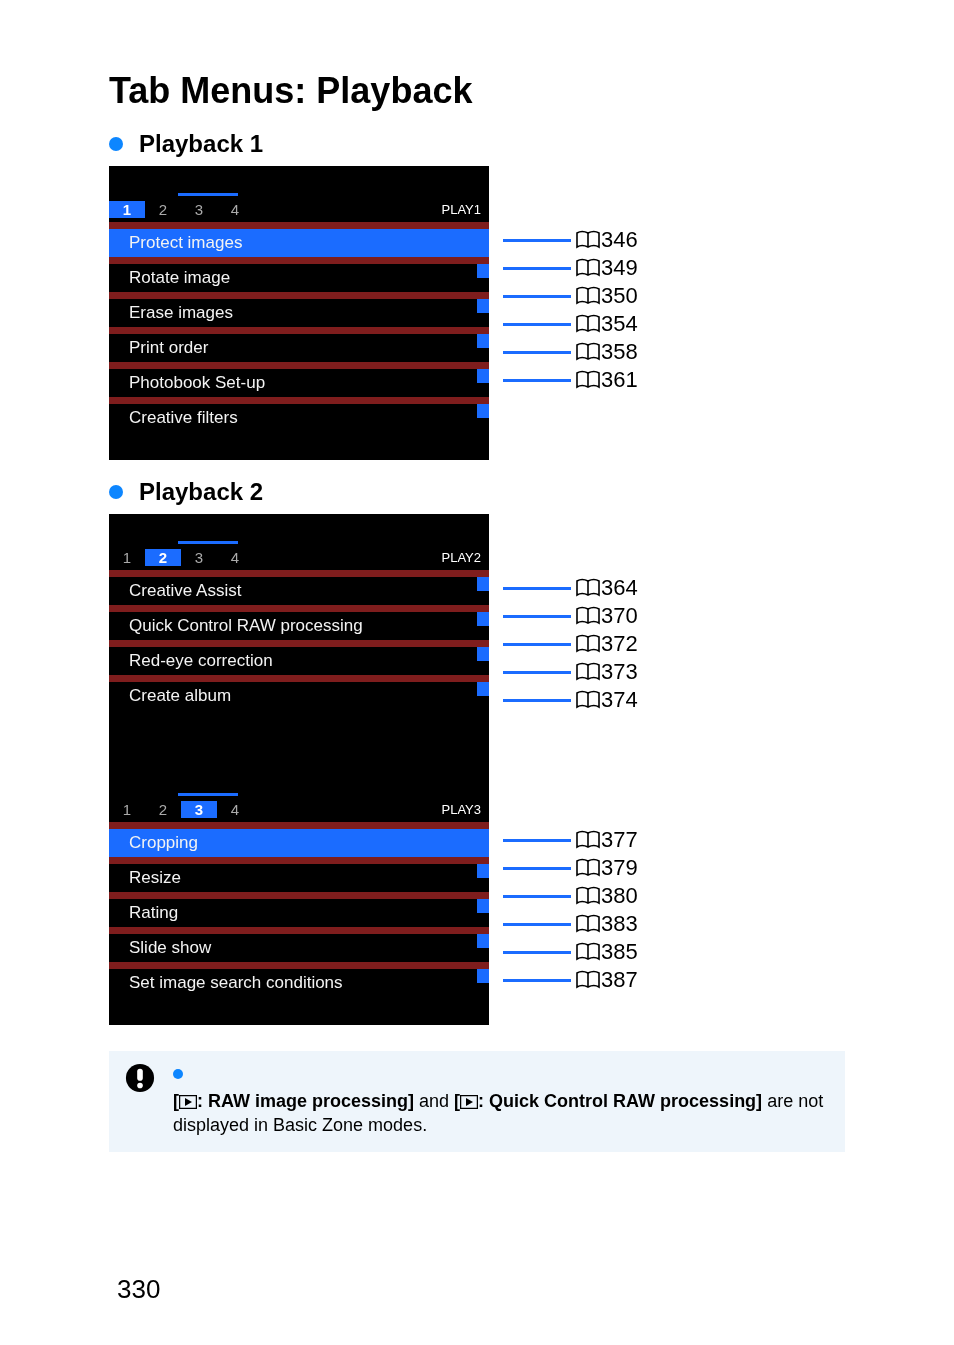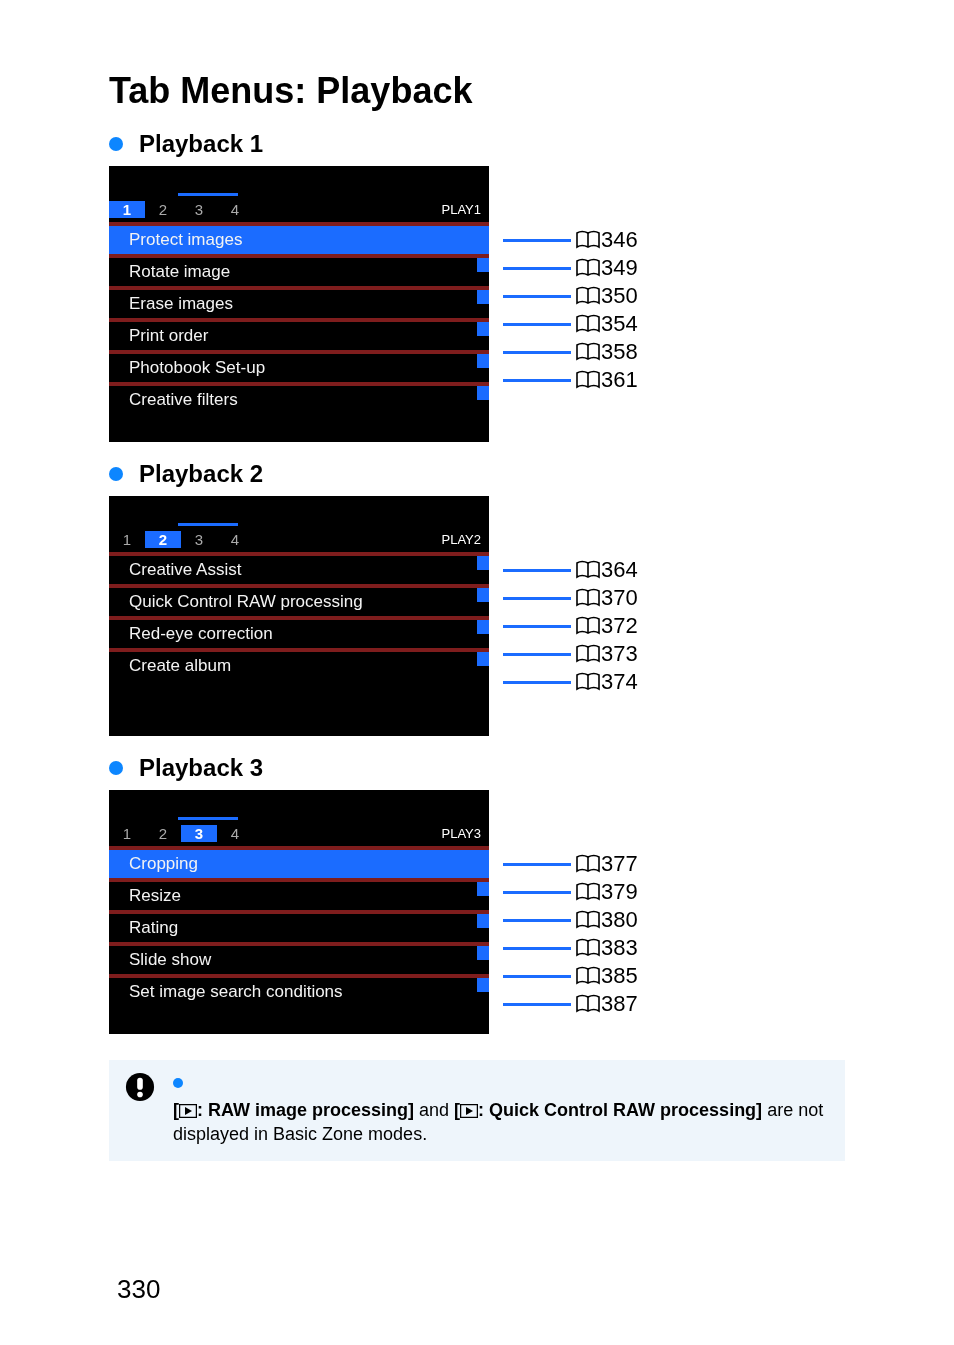--- a/index.html
+++ b/index.html
@@ -13,21 +13,21 @@
   .toptabs{height:30px;background:#000;display:flex;align-items:center;padding:0 8px;}
   .toptabs .tc{flex:1;display:flex;flex-direction:column;align-items:center;height:100%;justify-content:space-between;}
   .toptabs .tc .bar{height:3px;width:100%;}
   .toptabs .tc.sel .bar{background:#1b6cff;}
   .subtabs{height:26px;background:#000;display:flex;align-items:center;color:#aaa;font-size:15px;}
   .subtabs .num{width:36px;text-align:center;}
   .subtabs .num.sel{background:#1b6cff;color:#fff;font-weight:bold;}
   .subtabs .spacer{flex:1;}
   .subtabs .tag{color:#fff;font-size:13px;padding-right:8px;}
   .menu{background:#000;}
-  .row{height:28px;display:flex;align-items:center;color:#f3f3f3;font-size:17px;padding-left:20px;border-top:4px solid #7f1d1d;position:relative;}
+  .row{height:28px;display:flex;align-items:center;color:#f3f3f3;font-size:17px;padding-left:20px;border-top:7px solid #7f1d1d;position:relative;}
   .row .txt{white-space:nowrap;}
   .row.sel{background:#1b6cff;}
   .row .side{position:absolute;right:0;top:0;width:12px;height:100%;display:flex;flex-direction:column;}
   .row .side .a{flex:1;background:#1b6cff;}
   .row .side .b{flex:1;background:#000;}
   .row.sel .side .a,.row.sel .side .b{background:#1b6cff;}
   .row .extra{display:inline-flex;align-items:center;margin-left:8px;gap:6px;}
   .row .extra svg{height:14px;}
   .filler{height:28px;background:#000;}
   .refs{margin-left:14px;margin-top:60px;}
@@ -380,24 +380,20 @@
             <div class="bk">
               <svg viewBox="0 0 26 20">
                 <path d="M2 3 Q7 0 13 3 Q19 0 24 3 L24 17 Q19 14 13 17 Q7 14 2 17 Z" fill="none" stroke="#000" stroke-width="1.6"></path>
                 <line x1="13" y1="3" x2="13" y2="17" stroke="#000" stroke-width="1.6"></line>
               </svg>
             </div>
             <div class="pg">374</div>
           </div>
         </div>
       </div>
-      <div class="sub">
-        <div class="dot"></div>
-        <div class="label">Playback 3</div>
-      </div>
       <div class="block">
         <div class="screen">
           <div class="toptabs">
             <div class="tc">
               <div style="flex:1;display:flex;align-items:center;">
                 <svg viewBox="0 0 24 18">
                   <path d="M3 5 h18 v11 h-18 z M7 5 l3 -3 h4 l3 3" fill="none" stroke="#fff" stroke-width="2"></path>
                   <circle cx="12" cy="10" r="3.5" fill="none" stroke="#fff" stroke-width="2"></circle>
                 </svg>
               </div>

